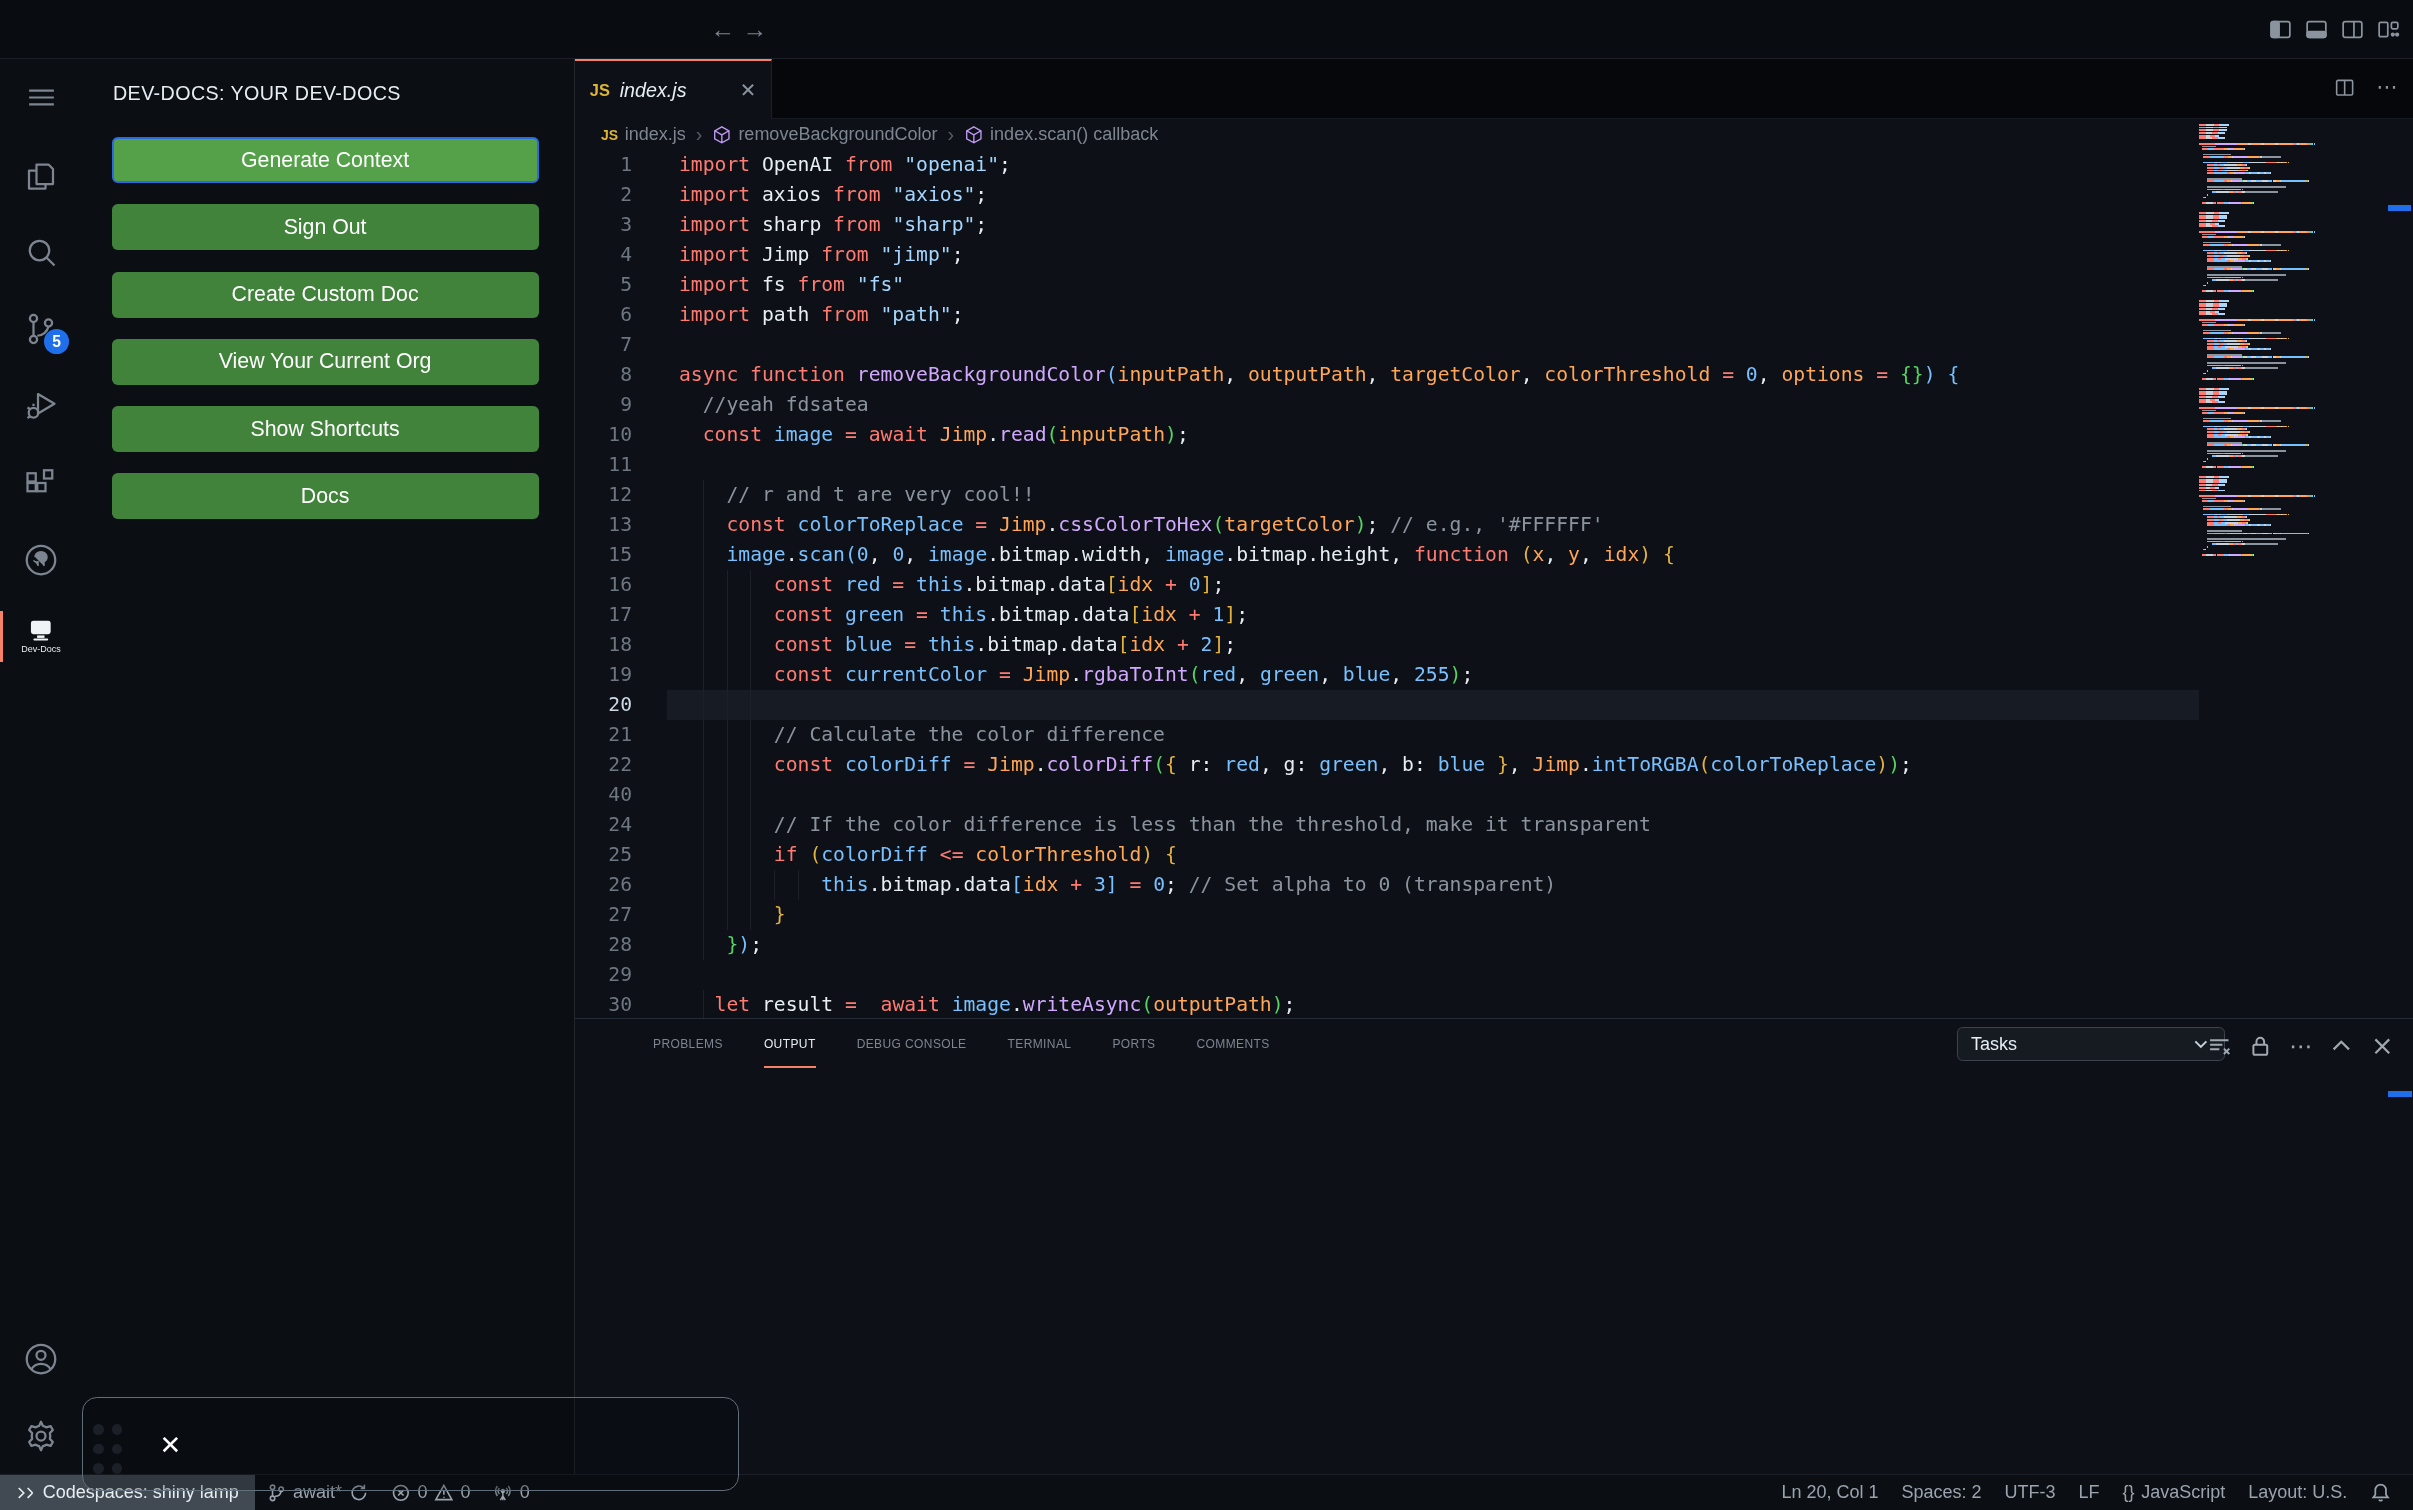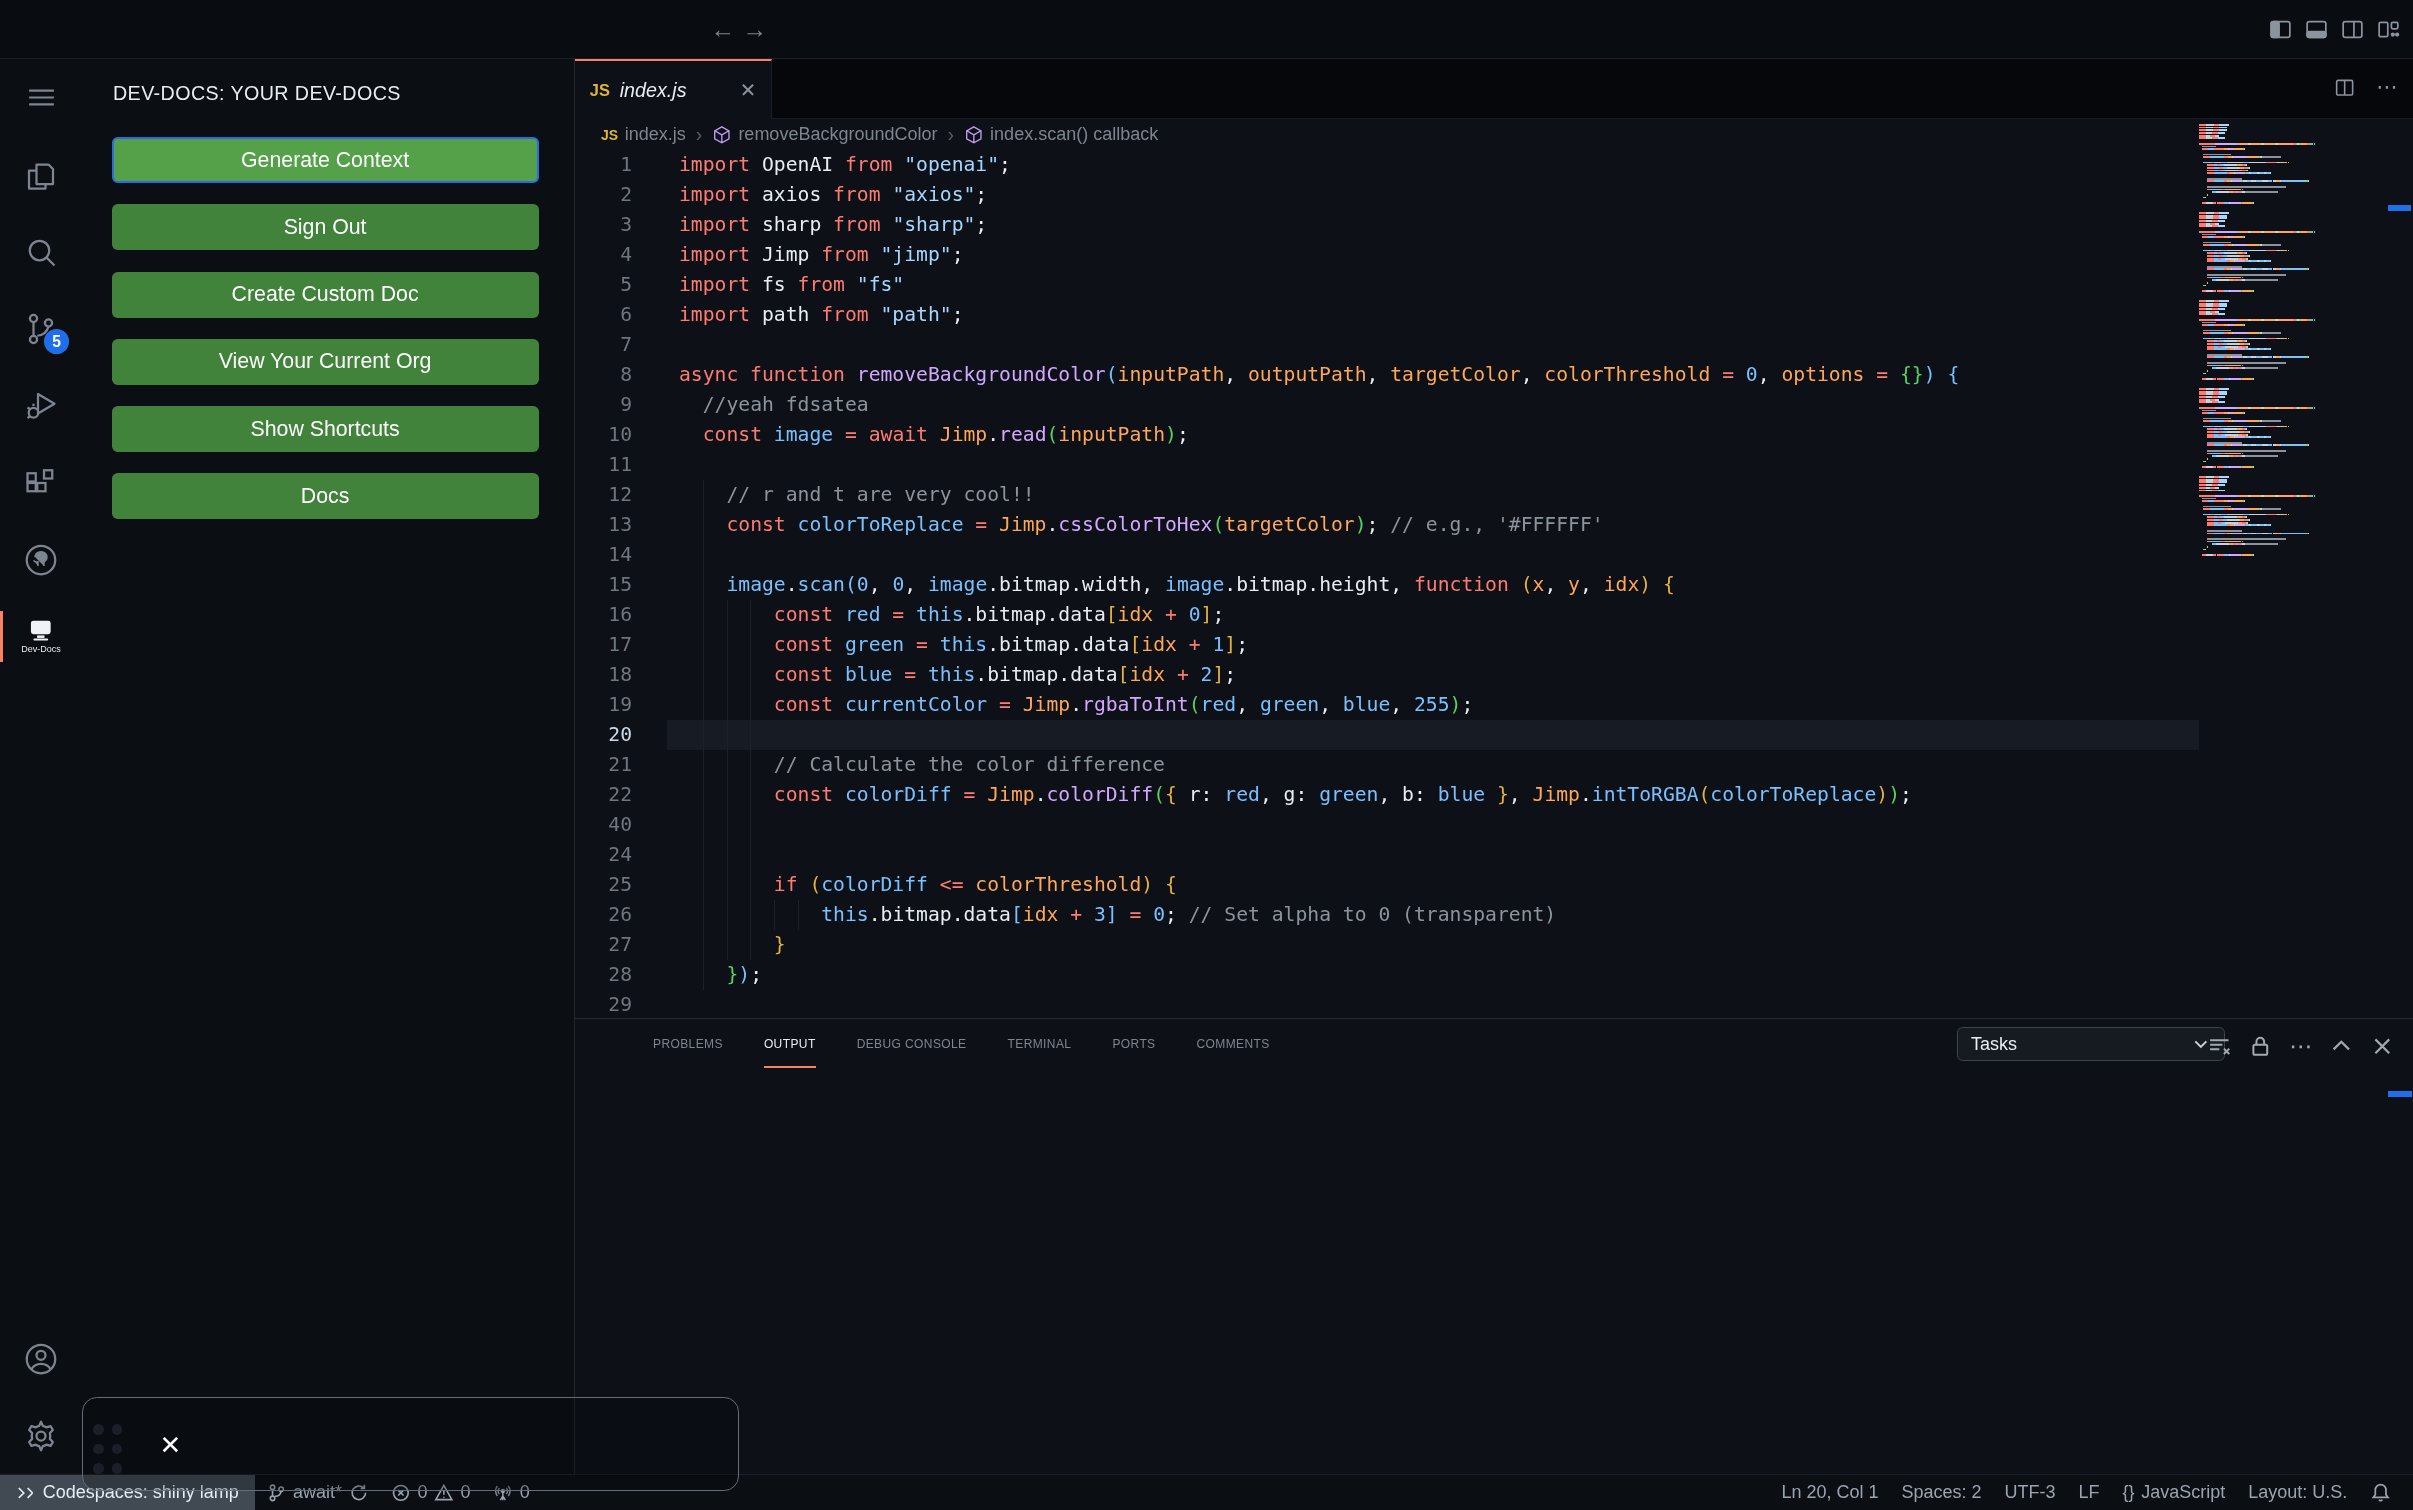--- a/index.html
+++ b/index.html
@@ -308,31 +308,30 @@
       <div class="code-row"><span class="lnum">4</span><span class="ltext"><span class="tk-k">import </span><span class="tk-p">Jimp </span><span class="tk-k">from </span><span class="tk-s">"jimp"</span><span class="tk-p">;</span></span></div>
       <div class="code-row"><span class="lnum">5</span><span class="ltext"><span class="tk-k">import </span><span class="tk-p">fs </span><span class="tk-k">from </span><span class="tk-s">"fs"</span></span></div>
       <div class="code-row"><span class="lnum">6</span><span class="ltext"><span class="tk-k">import </span><span class="tk-p">path </span><span class="tk-k">from </span><span class="tk-s">"path"</span><span class="tk-p">;</span></span></div>
       <div class="code-row"><span class="lnum">7</span><span class="ltext"></span></div>
       <div class="code-row"><span class="lnum">8</span><span class="ltext"><span class="tk-k">async function </span><span class="tk-f">removeBackgroundColor</span><span class="tk-b1">(</span><span class="tk-v">inputPath</span><span class="tk-p">, </span><span class="tk-v">outputPath</span><span class="tk-p">, </span><span class="tk-v">targetColor</span><span class="tk-p">, </span><span class="tk-v">colorThreshold</span><span class="tk-k"> = </span><span class="tk-c">0</span><span class="tk-p">, </span><span class="tk-v">options</span><span class="tk-k"> = </span><span class="tk-b2">{}</span><span class="tk-b1">)</span><span class="tk-p"> </span><span class="tk-b1">{</span></span></div>
       <div class="code-row"><span class="lnum">9</span><span class="ltext"><span class="tk-p">  </span><span class="tk-cm">//yeah fdsatea</span></span></div>
       <div class="code-row"><span class="lnum">10</span><span class="ltext"><span class="tk-p">  </span><span class="tk-k">const </span><span class="tk-c">image</span><span class="tk-k"> = </span><span class="tk-k">await </span><span class="tk-v">Jimp</span><span class="tk-p">.</span><span class="tk-f">read</span><span class="tk-b2">(</span><span class="tk-v">inputPath</span><span class="tk-b2">)</span><span class="tk-p">;</span></span></div>
       <div class="code-row"><span class="lnum">11</span><span class="ltext"></span></div>
       <div class="code-row"><div class="guide" style="left: 128px;"></div><span class="lnum">12</span><span class="ltext"><span class="tk-p">    </span><span class="tk-cm">// r and t are very cool!!</span></span></div>
       <div class="code-row"><div class="guide" style="left: 128px;"></div><span class="lnum">13</span><span class="ltext"><span class="tk-p">    </span><span class="tk-k">const </span><span class="tk-c">colorToReplace</span><span class="tk-k"> = </span><span class="tk-v">Jimp</span><span class="tk-p">.</span><span class="tk-f">cssColorToHex</span><span class="tk-b2">(</span><span class="tk-v">targetColor</span><span class="tk-b2">)</span><span class="tk-p">; </span><span class="tk-cm">// e.g., '#FFFFFF'</span></span></div>
-      <div class="code-row"><div class="guide" style="left: 128px;"></div><span class="lnum">14</span><span class="ltext"></span></div>
       <div class="code-row"><div class="guide" style="left: 128px;"></div><span class="lnum">15</span><span class="ltext"><span class="tk-p">    </span><span class="tk-c">image</span><span class="tk-p">.</span><span class="tk-c">scan</span><span class="tk-b1">(</span><span class="tk-c">0</span><span class="tk-p">, </span><span class="tk-c">0</span><span class="tk-p">, </span><span class="tk-c">image</span><span class="tk-p">.bitmap.width, </span><span class="tk-c">image</span><span class="tk-p">.bitmap.height, </span><span class="tk-k">function </span><span class="tk-b3">(</span><span class="tk-v">x</span><span class="tk-p">, </span><span class="tk-v">y</span><span class="tk-p">, </span><span class="tk-v">idx</span><span class="tk-b3">)</span><span class="tk-p"> </span><span class="tk-b3">{</span></span></div>
       <div class="code-row"><div class="guide" style="left: 128px;"></div><div class="guide" style="left: 152px;"></div><div class="guide" style="left: 175px;"></div><span class="lnum">16</span><span class="ltext"><span class="tk-p">        </span><span class="tk-k">const </span><span class="tk-c">red</span><span class="tk-k"> = </span><span class="tk-c">this</span><span class="tk-p">.bitmap.data</span><span class="tk-b3">[</span><span class="tk-v">idx</span><span class="tk-k"> + </span><span class="tk-c">0</span><span class="tk-b3">]</span><span class="tk-p">;</span></span></div>
       <div class="code-row"><div class="guide" style="left: 128px;"></div><div class="guide" style="left: 152px;"></div><div class="guide" style="left: 175px;"></div><span class="lnum">17</span><span class="ltext"><span class="tk-p">        </span><span class="tk-k">const </span><span class="tk-c">green</span><span class="tk-k"> = </span><span class="tk-c">this</span><span class="tk-p">.bitmap.data</span><span class="tk-b3">[</span><span class="tk-v">idx</span><span class="tk-k"> + </span><span class="tk-c">1</span><span class="tk-b3">]</span><span class="tk-p">;</span></span></div>
       <div class="code-row"><div class="guide" style="left: 128px;"></div><div class="guide" style="left: 152px;"></div><div class="guide" style="left: 175px;"></div><span class="lnum">18</span><span class="ltext"><span class="tk-p">        </span><span class="tk-k">const </span><span class="tk-c">blue</span><span class="tk-k"> = </span><span class="tk-c">this</span><span class="tk-p">.bitmap.data</span><span class="tk-b3">[</span><span class="tk-v">idx</span><span class="tk-k"> + </span><span class="tk-c">2</span><span class="tk-b3">]</span><span class="tk-p">;</span></span></div>
       <div class="code-row"><div class="guide" style="left: 128px;"></div><div class="guide" style="left: 152px;"></div><div class="guide" style="left: 175px;"></div><span class="lnum">19</span><span class="ltext"><span class="tk-p">        </span><span class="tk-k">const </span><span class="tk-c">currentColor</span><span class="tk-k"> = </span><span class="tk-v">Jimp</span><span class="tk-p">.</span><span class="tk-f">rgbaToInt</span><span class="tk-b2">(</span><span class="tk-c">red</span><span class="tk-p">, </span><span class="tk-c">green</span><span class="tk-p">, </span><span class="tk-c">blue</span><span class="tk-p">, </span><span class="tk-c">255</span><span class="tk-b2">)</span><span class="tk-p">;</span></span></div>
       <div class="code-row current"><div class="row-hl"></div><div class="guide" style="left: 128px;"></div><div class="guide" style="left: 152px;"></div><div class="guide" style="left: 175px;"></div><span class="lnum">20</span><span class="ltext"></span></div>
       <div class="code-row"><div class="guide" style="left: 128px;"></div><div class="guide" style="left: 152px;"></div><div class="guide" style="left: 175px;"></div><span class="lnum">21</span><span class="ltext"><span class="tk-p">        </span><span class="tk-cm">// Calculate the color difference</span></span></div>
       <div class="code-row"><div class="guide" style="left: 128px;"></div><div class="guide" style="left: 152px;"></div><div class="guide" style="left: 175px;"></div><span class="lnum">22</span><span class="ltext"><span class="tk-p">        </span><span class="tk-k">const </span><span class="tk-c">colorDiff</span><span class="tk-k"> = </span><span class="tk-v">Jimp</span><span class="tk-p">.</span><span class="tk-f">colorDiff</span><span class="tk-b2">(</span><span class="tk-b3">{</span><span class="tk-p"> r: </span><span class="tk-c">red</span><span class="tk-p">, g: </span><span class="tk-c">green</span><span class="tk-p">, b: </span><span class="tk-c">blue</span><span class="tk-p"> </span><span class="tk-b3">}</span><span class="tk-p">, </span><span class="tk-v">Jimp</span><span class="tk-p">.</span><span class="tk-c">intToRGBA</span><span class="tk-b3">(</span><span class="tk-c">colorToReplace</span><span class="tk-b3">)</span><span class="tk-b2">)</span><span class="tk-p">;</span></span></div>
       <div class="code-row"><div class="guide" style="left: 128px;"></div><div class="guide" style="left: 152px;"></div><div class="guide" style="left: 175px;"></div><span class="lnum">40</span><span class="ltext"></span></div>
-      <div class="code-row"><div class="guide" style="left: 128px;"></div><div class="guide" style="left: 152px;"></div><div class="guide" style="left: 175px;"></div><span class="lnum">24</span><span class="ltext"><span class="tk-p">        </span></span></div>
+      <div class="code-row"><div class="guide" style="left: 128px;"></div><div class="guide" style="left: 152px;"></div><div class="guide" style="left: 175px;"></div><span class="lnum">24</span><span class="ltext"><span class="tk-p">        </span><span class="tk-cm">// If the color difference is less than the threshold, make it transparent</span></span></div>
       <div class="code-row"><div class="guide" style="left: 128px;"></div><div class="guide" style="left: 152px;"></div><div class="guide" style="left: 175px;"></div><span class="lnum">25</span><span class="ltext"><span class="tk-p">        </span><span class="tk-k">if </span><span class="tk-b3">(</span><span class="tk-c">colorDiff</span><span class="tk-k"> &lt;= </span><span class="tk-v">colorThreshold</span><span class="tk-b3">)</span><span class="tk-p"> </span><span class="tk-b3">{</span></span></div>
       <div class="code-row"><div class="guide" style="left: 128px;"></div><div class="guide" style="left: 152px;"></div><div class="guide" style="left: 175px;"></div><div class="guide" style="left: 199px;"></div><div class="guide" style="left: 223px;"></div><span class="lnum">26</span><span class="ltext"><span class="tk-p">            </span><span class="tk-c">this</span><span class="tk-p">.bitmap.data</span><span class="tk-b1">[</span><span class="tk-v">idx</span><span class="tk-k"> + </span><span class="tk-c">3</span><span class="tk-b1">]</span><span class="tk-k"> = </span><span class="tk-c">0</span><span class="tk-p">; </span><span class="tk-cm">// Set alpha to 0 (transparent)</span></span></div>
       <div class="code-row"><div class="guide" style="left: 128px;"></div><div class="guide" style="left: 152px;"></div><div class="guide" style="left: 175px;"></div><span class="lnum">27</span><span class="ltext"><span class="tk-p">        </span><span class="tk-b3">}</span></span></div>
       <div class="code-row"><div class="guide" style="left: 128px;"></div><span class="lnum">28</span><span class="ltext"><span class="tk-p">    </span><span class="tk-b2">}</span><span class="tk-b1">)</span><span class="tk-p">;</span></span></div>
       <div class="code-row"><span class="lnum">29</span><span class="ltext"></span></div>
       <div class="code-row"><div class="guide" style="left: 128px;"></div><span class="lnum">30</span><span class="ltext"><span class="tk-p">   </span><span class="tk-k">let </span><span class="tk-p">result</span><span class="tk-k"> = </span><span class="tk-p"> </span><span class="tk-k">await </span><span class="tk-c">image</span><span class="tk-p">.</span><span class="tk-f">writeAsync</span><span class="tk-b2">(</span><span class="tk-v">outputPath</span><span class="tk-b2">)</span><span class="tk-p">;</span></span></div>
     </div>
   <div id="minimap" aria-hidden="true">
       <div class="mm-row"><span class="mm-seg" style="width: 7.4px; background: rgb(255, 123, 114);"></span><span class="mm-seg" style="width: 7.4px; background: rgb(201, 209, 217);"></span><span class="mm-seg" style="width: 5.7px; background: rgb(255, 123, 114);"></span><span class="mm-seg" style="width: 8.2px; background: rgb(165, 214, 255);"></span><span class="mm-seg" style="width: 0.8px; background: rgb(201, 209, 217);"></span></div>
       <div class="mm-row"><span class="mm-seg" style="width: 7.4px; background: rgb(255, 123, 114);"></span><span class="mm-seg" style="width: 6.6px; background: rgb(201, 209, 217);"></span><span class="mm-seg" style="width: 5.7px; background: rgb(255, 123, 114);"></span><span class="mm-seg" style="width: 7.4px; background: rgb(165, 214, 255);"></span><span class="mm-seg" style="width: 0.8px; background: rgb(201, 209, 217);"></span></div>

